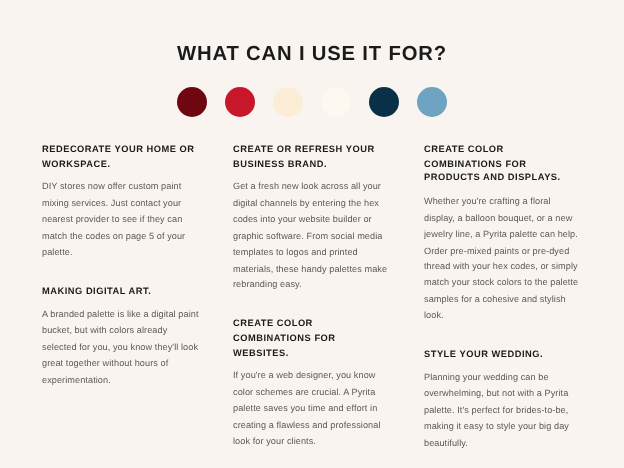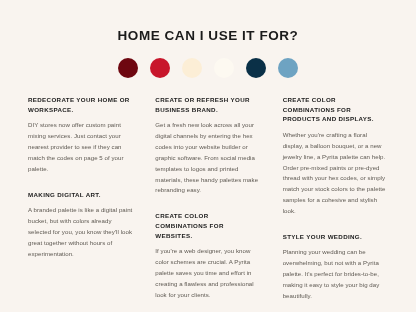--- a/index.html
+++ b/index.html
@@ -86,21 +86,21 @@
     color: #5e5952;
     margin: 0;
     letter-spacing: 0.05px;
   }
 </style>
 </head>
 <body>
 
 <div class="page">
 
-  <h1 class="page-title">HOME CAN I USE IT FOR?</h1>
+  <h1 class="page-title">WHAT CAN I USE IT FOR?</h1>
 
   <div class="swatch-row">
       <div class="swatch" title="#6e0710" style="background: rgb(110, 7, 16);"></div>
       <div class="swatch" title="#c8162b" style="background: rgb(200, 22, 43);"></div>
       <div class="swatch" title="#fceed6" style="background: rgb(252, 238, 214);"></div>
       <div class="swatch" title="#fdf9f1" style="background: rgb(253, 249, 241);"></div>
       <div class="swatch" title="#0a3047" style="background: rgb(10, 48, 71);"></div>
       <div class="swatch" title="#6ea3c2" style="background: rgb(110, 163, 194);"></div>
     </div>
 

